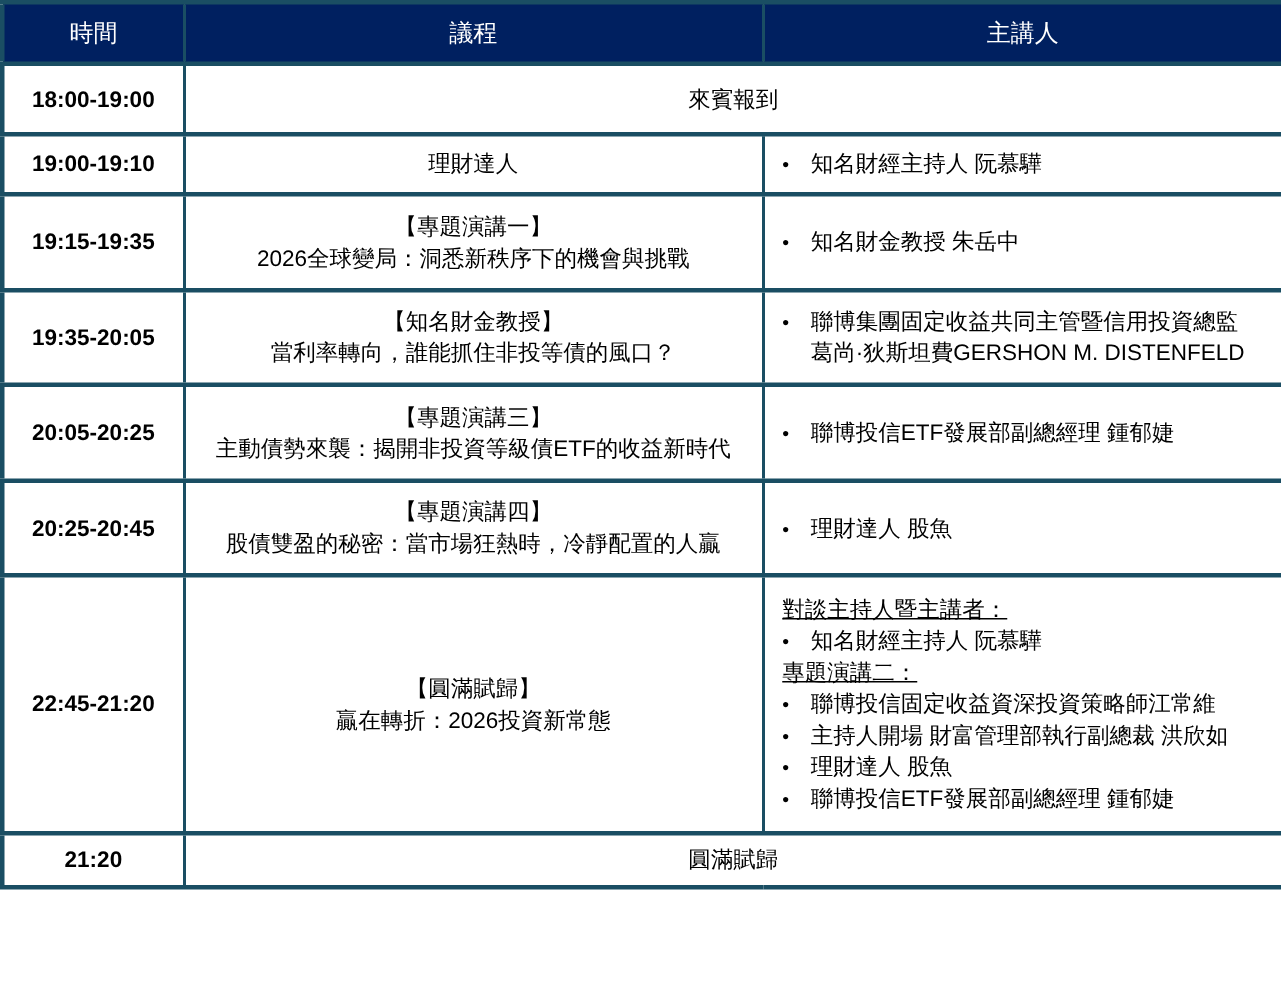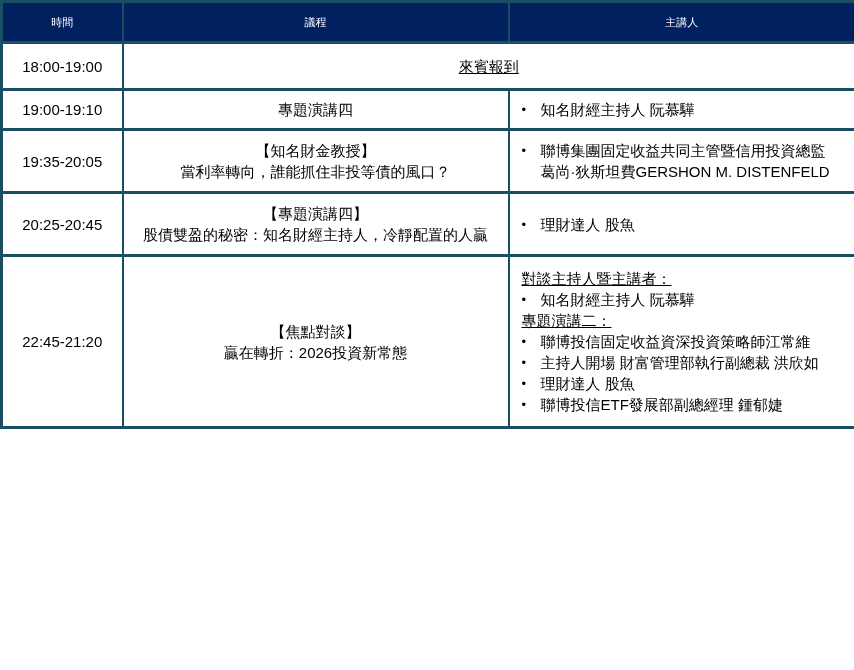--- a/index.html
+++ b/index.html
@@ -25,37 +25,37 @@
     border-bottom:3px solid #1a4e63;
     padding:0;
     vertical-align:middle;
     font-size:15px;
     line-height:21px;
   }
   thead th{
     background:#002060;
     color:#ffffff;
     font-weight:normal;
-    font-size:11px;
+    font-size:16px;
     text-align:center;
     height:38px;
   }
   td.time{
     text-align:center;
     white-space:nowrap;
     background:#ffffff;
+    font-weight:bold;
   }
   td.agenda{
     text-align:center;
     background:#ffffff;
   }
   td.merged{
     text-align:center;
     background:#ffffff;
-    text-decoration:underline;
   }
   td.speaker{
     background:#ffffff;
     padding:7px 8px 7px 12px;
     text-align:left;
   }
   .agenda-title{display:block;}
   .agenda-sub{display:block;}
   .line{display:flex;align-items:flex-start;}
   .bullet{
@@ -97,65 +97,91 @@
   </thead>
   <tbody>
 
     <tr class="r1">
       <td class="time">18:00-19:00</td>
       <td class="merged" colspan="2">來賓報到</td>
     </tr>
 
     <tr class="r2">
       <td class="time">19:00-19:10</td>
-      <td class="agenda">專題演講四</td>
+      <td class="agenda">理財達人</td>
       <td class="speaker">
         <div class="line">
           <span class="bullet">•</span>
           <span class="line-text">知名財經主持人 阮慕驊</span>
         </div>
       </td>
     </tr>
 
 
+    <tr class="r4">
+      <td class="time">19:15-19:35</td>
+      <td class="agenda">
+        <span class="agenda-title">【專題演講一】</span>
+        <span class="agenda-sub">2026全球變局：洞悉新秩序下的機會與挑戰</span>
+      </td>
+      <td class="speaker">
+        <div class="line">
+          <span class="bullet">•</span>
+          <span class="line-text">知名財金教授 朱岳中</span>
+        </div>
+      </td>
+    </tr>
 
     <tr class="r5">
       <td class="time">19:35-20:05</td>
       <td class="agenda">
         <span class="agenda-title">【知名財金教授】</span>
         <span class="agenda-sub">當利率轉向，誰能抓住非投等債的風口？</span>
       </td>
       <td class="speaker">
         <div class="line">
           <span class="bullet">•</span>
           <span class="line-text">聯博集團固定收益共同主管暨信用投資總監
 葛尚·狄斯坦費GERSHON M. DISTENFELD</span>
         </div>
       </td>
     </tr>
 
+    <tr class="r6">
+      <td class="time">20:05-20:25</td>
+      <td class="agenda">
+        <span class="agenda-title">【專題演講三】</span>
+        <span class="agenda-sub">主動債勢來襲：揭開非投資等級債ETF的收益新時代</span>
+      </td>
+      <td class="speaker">
+        <div class="line">
+          <span class="bullet">•</span>
+          <span class="line-text">聯博投信ETF發展部副總經理 鍾郁婕</span>
+        </div>
+      </td>
+    </tr>
 
     <tr class="r7">
       <td class="time">20:25-20:45</td>
       <td class="agenda">
         <span class="agenda-title">【專題演講四】</span>
-        <span class="agenda-sub">股債雙盈的秘密：知名財經主持人，冷靜配置的人贏</span>
+        <span class="agenda-sub">股債雙盈的秘密：當市場狂熱時，冷靜配置的人贏</span>
       </td>
       <td class="speaker">
         <div class="line">
           <span class="bullet">•</span>
           <span class="line-text">理財達人 股魚</span>
         </div>
       </td>
     </tr>
 
     <tr class="r8">
       <td class="time">22:45-21:20</td>
       <td class="agenda">
-        <span class="agenda-title">【焦點對談】</span>
+        <span class="agenda-title">【圓滿賦歸】</span>
         <span class="agenda-sub">贏在轉折：2026投資新常態</span>
       </td>
       <td class="speaker">
         <span class="plain-label">對談主持人暨主講者：</span>
         <div class="line">
           <span class="bullet">•</span>
           <span class="line-text">知名財經主持人 阮慕驊</span>
         </div>
         <span class="plain-label">專題演講二：</span>
         <div class="line">
@@ -170,15 +196,19 @@
           <span class="bullet">•</span>
           <span class="line-text">理財達人 股魚</span>
         </div>
         <div class="line">
           <span class="bullet">•</span>
           <span class="line-text">聯博投信ETF發展部副總經理 鍾郁婕</span>
         </div>
       </td>
     </tr>
 
+    <tr class="r9">
+      <td class="time">21:20</td>
+      <td class="merged" colspan="2">圓滿賦歸</td>
+    </tr>
 
   </tbody>
 </table>
 
 </body></html>

